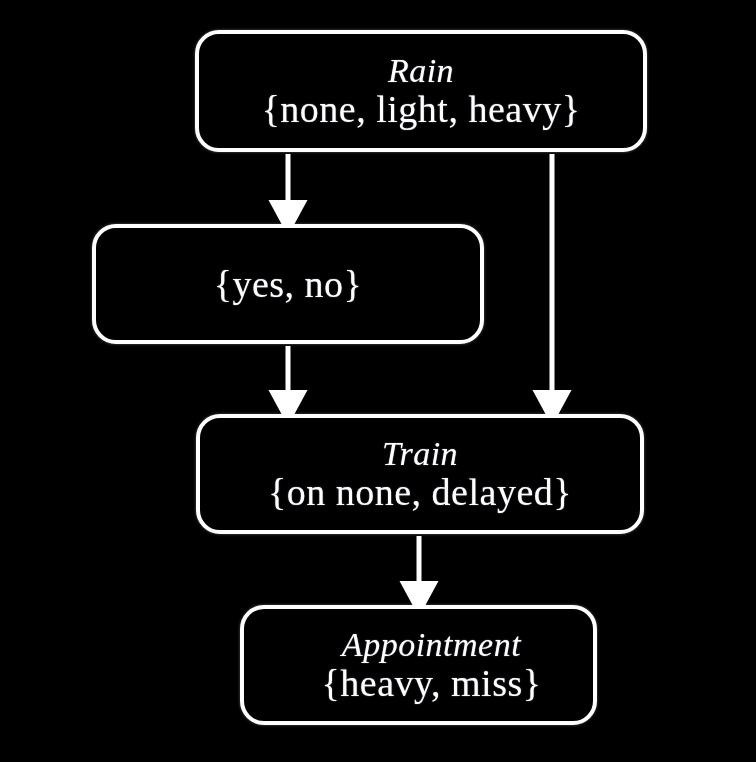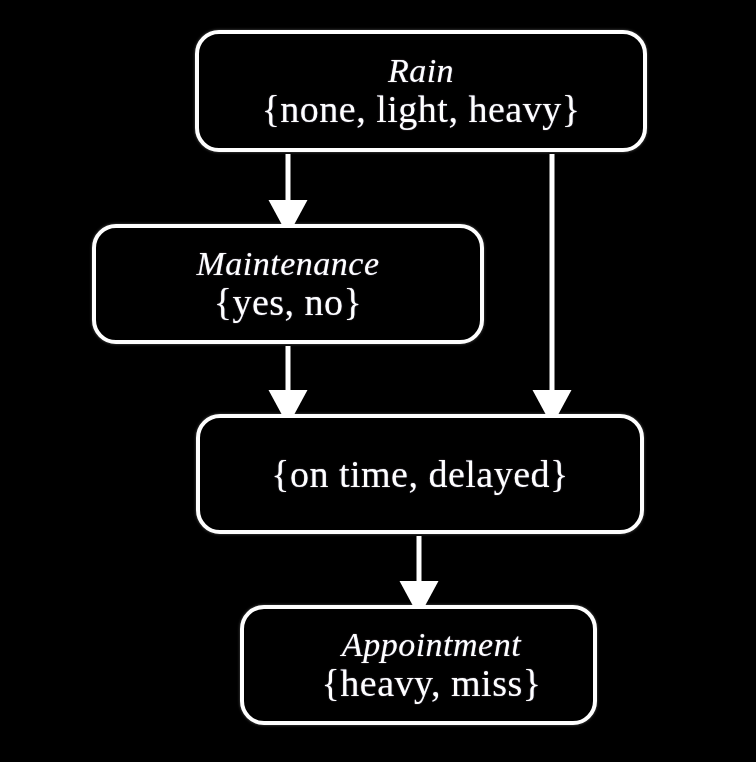--- a/index.html
+++ b/index.html
@@ -82,26 +82,26 @@
 
     <line x1="419" y1="536" x2="419" y2="597" stroke="#ffffff" stroke-width="5" marker-end="url(#arrowhead)"></line>
   </svg>
 
   <div class="node" id="node-rain">
     <div class="nm">Rain</div>
     <div class="dom">{none, light, heavy}</div>
   </div>
 
   <div class="node" id="node-maintenance">
-    <div class="nm">Maintenance</div>
     <div class="dom">{yes, no}</div>
   </div>
 
   <div class="node" id="node-train">
-    <div class="dom">{on time, delayed}</div>
+    <div class="nm">Train</div>
+    <div class="dom">{on none, delayed}</div>
   </div>
 
   <div class="node" id="node-appointment">
     <div class="nm">Appointment</div>
     <div class="dom">{heavy, miss}</div>
   </div>
 
 </div>
 
 </body></html>

